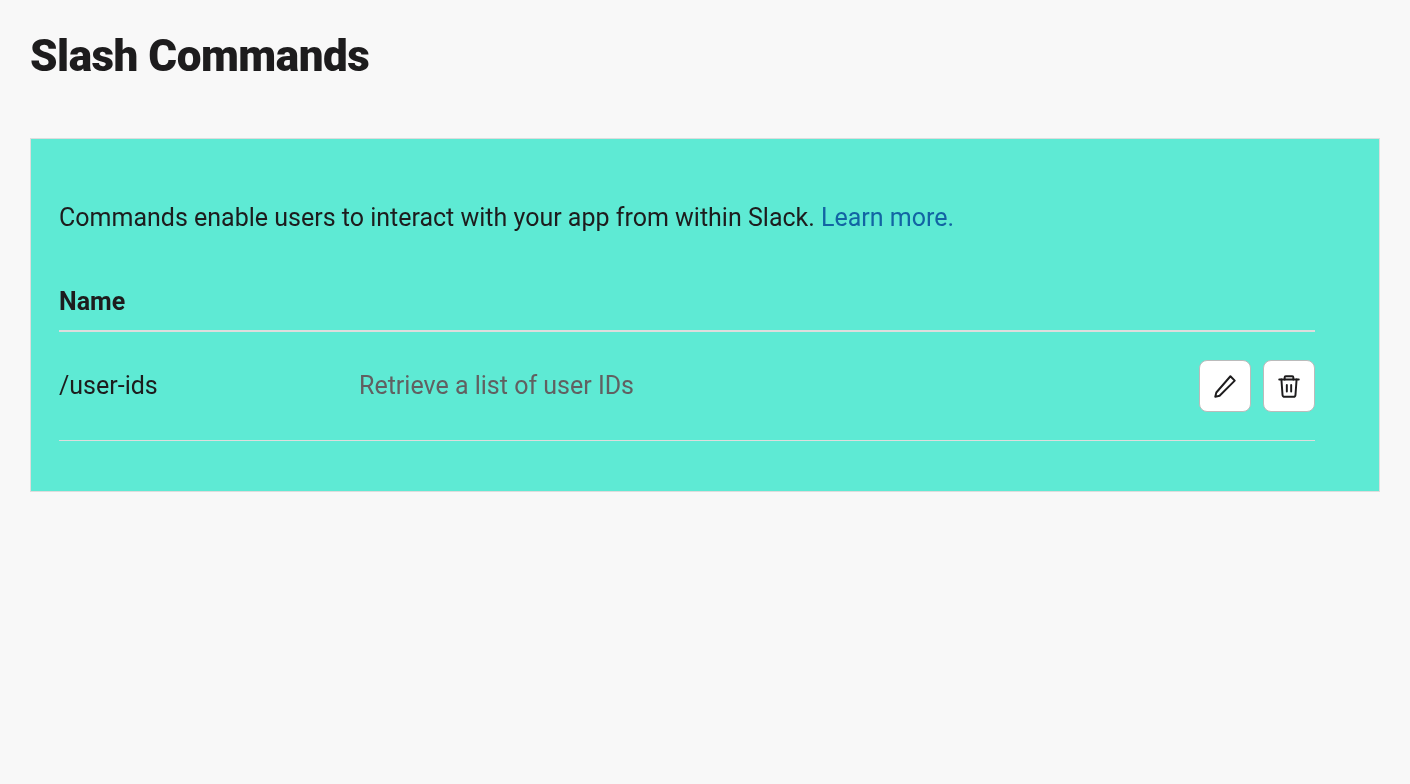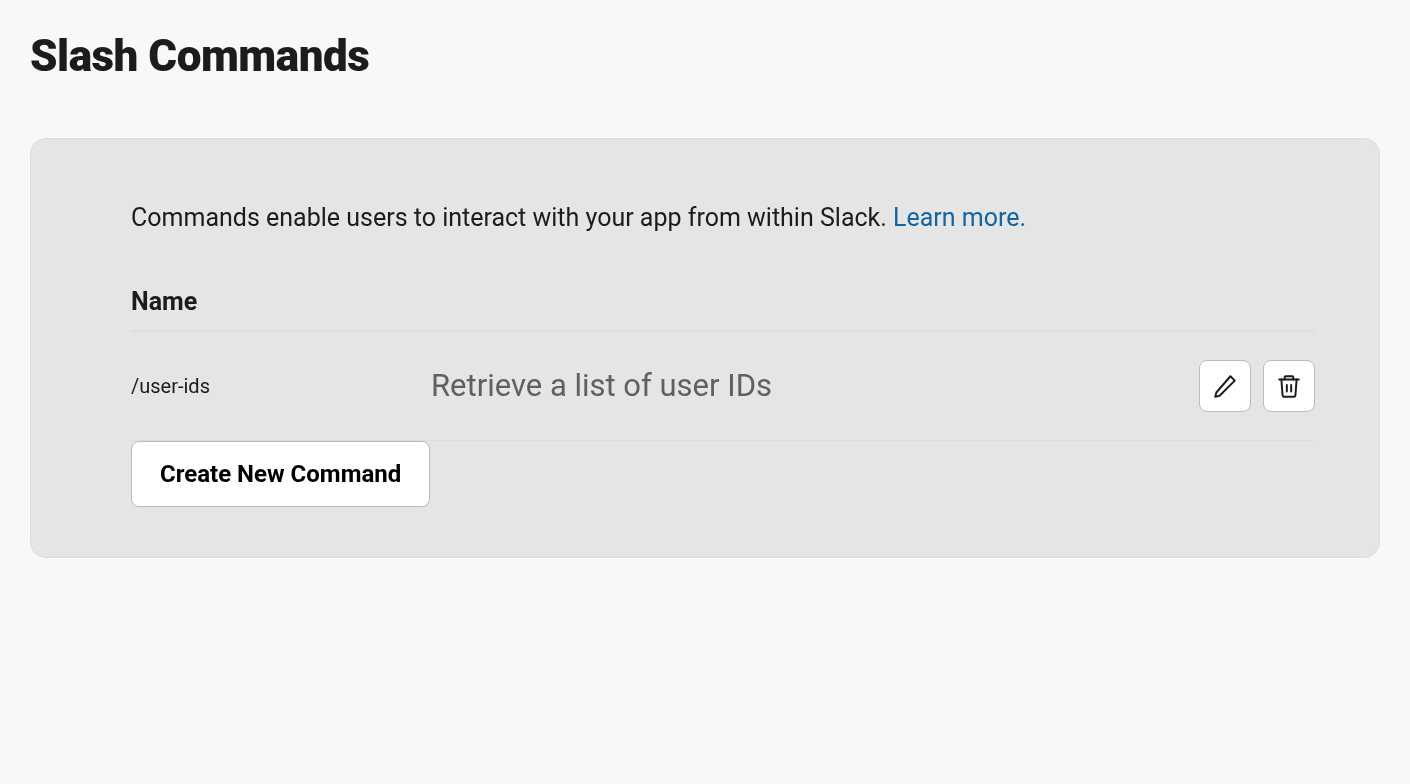--- a/index.html
+++ b/index.html
@@ -13,24 +13,24 @@
       padding: 30px;
       color: #1d1c1d;
     }
     .page-title {
       font-size: 44px;
       font-weight: 900;
       margin-bottom: 56px;
       letter-spacing: -0.5px;
     }
     .card {
-      background: #e5e5e5;
+      background: #5eead4;
       border: 1px solid #ddd;
-      border-radius: 16px;
-      padding: 60px 64px 50px 100px;
+      border-radius: 0;
+      padding: 60px 64px 50px 28px;
     }
     .intro-text {
       font-size: 25px;
       line-height: 1.5;
       color: #1d1c1d;
       margin-bottom: 32px;
     }
     .intro-text .link {
       color: #1264a3;
       cursor: pointer;
@@ -62,25 +62,25 @@
       font-size: 25px;
       font-weight: 700;
     }
     .table-row {
       display: flex;
       align-items: center;
       padding: 28px 0;
       border-bottom: 1px solid #ddd;
     }
     .table-row .col-name {
-      font-size: 20px;
+      font-size: 25px;
       color: #1d1c1d;
     }
     .table-row .col-description {
-      font-size: 31px;
+      font-size: 25px;
       color: #616061;
     }
     .icon-button {
       width: 52px;
       height: 52px;
       border: 1px solid #bbb;
       border-radius: 8px;
       background: #fff;
       display: flex;
       align-items: center;
@@ -138,15 +138,14 @@
             <path d="M8 6V4a1 1 0 011-1h6a1 1 0 011 1v2" stroke-linecap="round" stroke-linejoin="round"></path>
             <path d="M19 6l-1 14a2 2 0 01-2 2H8a2 2 0 01-2-2L5 6" stroke-linecap="round" stroke-linejoin="round"></path>
             <line x1="10" y1="11" x2="10" y2="17" stroke-linecap="round"></line>
             <line x1="14" y1="11" x2="14" y2="17" stroke-linecap="round"></line>
           </svg>
         </button>
       </div>
     </div>
   </div>
 
-  <button class="create-button">Create New Command</button>
 
 </div>
 
 </body></html>

